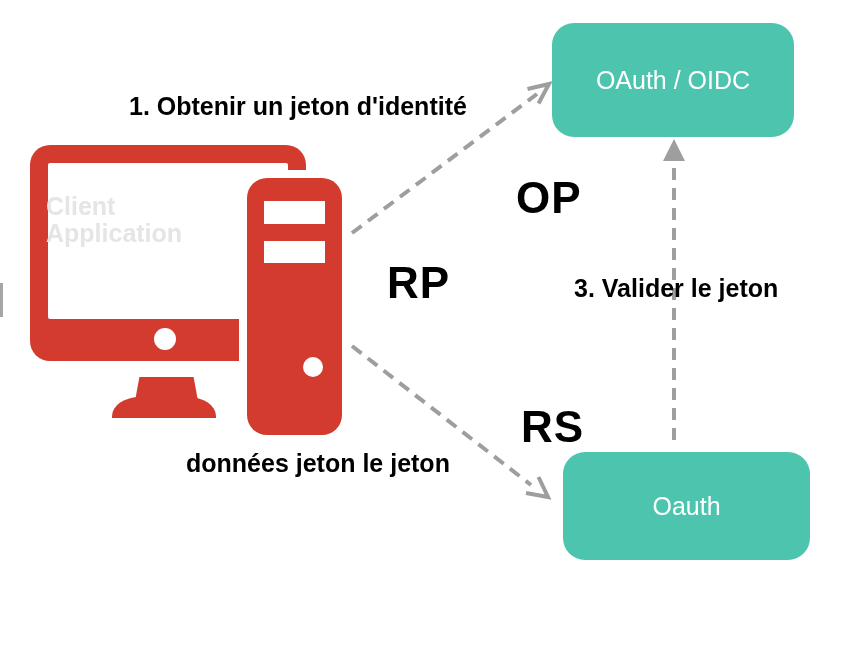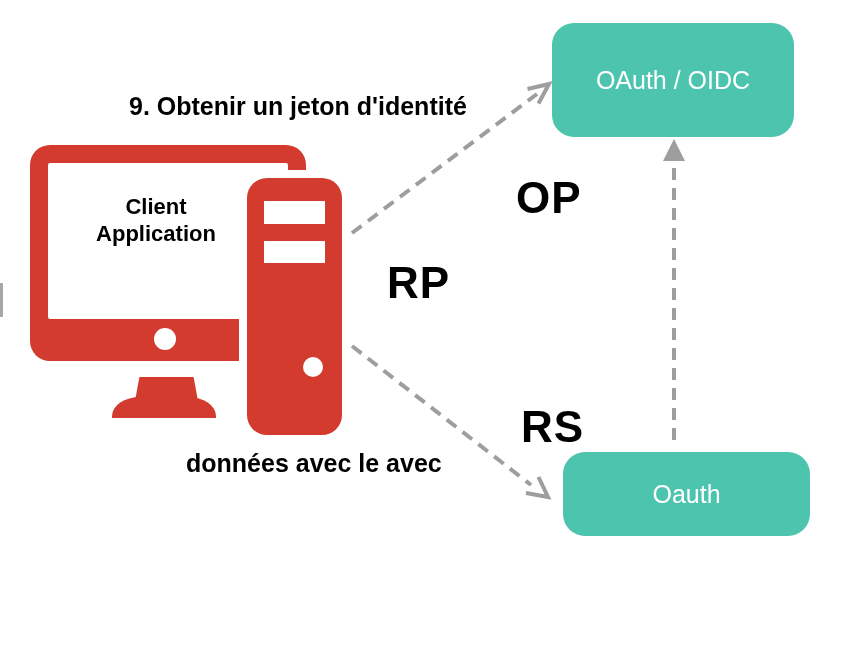--- a/index.html
+++ b/index.html
@@ -13,34 +13,34 @@
   .step { font-size:25px; }
   .role { font-size:44px; letter-spacing:1px; }
 
   
   .node {
     position:absolute; background:var(--teal,#4dc4ae); border-radius:22px;
     display:flex; flex-direction:row; align-items:center; justify-content:center;
     color:#fff; font-size:25px; line-height:33px; text-align:center; z-index:2;
   }
   #provider { left:552px; top:23px;  width:242px; height:114px; }
-  #resource { left:563px; top:452px; width:247px; height:84px; }
+  #resource { left:563px; top:452px; width:247px; height:108px; }
 
   
   .monitor {
     position:absolute; left:30px; top:145px; width:276px; height:216px;
     background:var(--red,#d23b2d); border-radius:20px; z-index:1;
   }
   .screen {
     position:absolute; left:18px; top:18px; width:240px; height:156px;
     background:#fff; border-radius:2px;
   }
   .client-label {
-    position:absolute; left:16px; top:48px; width:220px; text-align:center;
-    font-weight:bold; font-size:22px; line-height:27px; color:#000000;
+    position:absolute; left:16px; top:48px; width:220px; text-align:left;
+    font-weight:bold; font-size:25px; line-height:27px; color:#e5e5e5;
   }
   .camera-dot {
     position:absolute; left:124px; top:183px; width:22px; height:22px;
     background:#fff; border-radius:50%;
   }
   .neck {
     position:absolute; left:135px; top:377px; width:63px; height:24px;
     background:var(--red,#d23b2d);
     clip-path:polygon(7% 0, 93% 0, 100% 100%, 0 100%); z-index:1;
   }
@@ -70,26 +70,27 @@
   
   .edge-mark { position:absolute; left:0; top:283px; width:3px; height:34px; background:#a6a6a6; }
 </style>
 </head>
 <body>
 
 <div class="canvas">
 
   <div class="edge-mark"></div>
 
-  <div class="note step" style="left:129px; top:92px;">9. Obtenir un jeton d'identité</div>
+  <div class="note step" style="left:129px; top:92px;">1. Obtenir un jeton d'identité</div>
 
   <div class="note step" style="left:186px; top:449px; line-height:29px;">
-    <div>données avec le avec</div>
+    <div>données jeton le jeton</div>
   </div>
 
+  <div class="note step" style="left:574px; top:274px;">3. Valider le jeton</div>
 
   <div class="note role" style="left:516px; top:173px;">OP</div>
   <div class="note role" style="left:387px; top:258px;">RP</div>
   <div class="note role" style="left:521px; top:402px;">RS</div>
 
   <div class="monitor">
     <div class="screen"></div>
     <div class="client-label">
       <div>Client</div>
       <div>Application</div>

